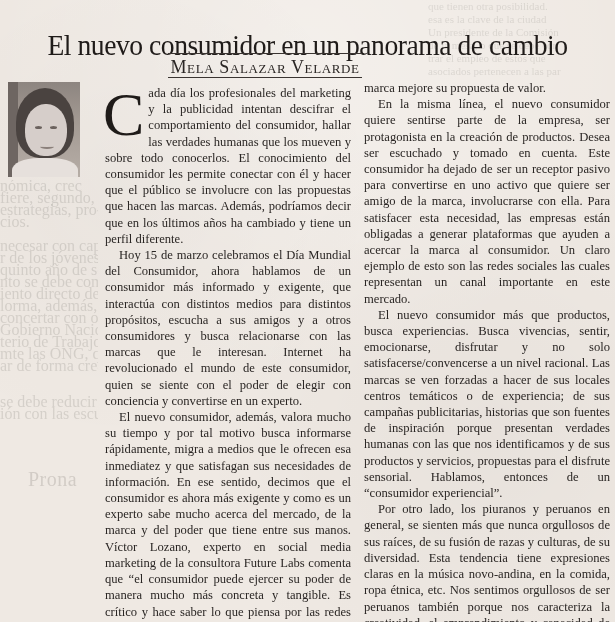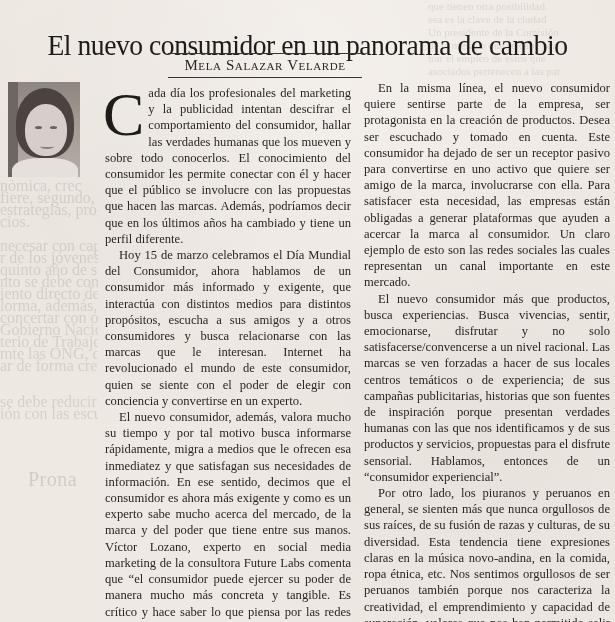--- a/index.html
+++ b/index.html
@@ -78,21 +78,21 @@
       width: 194px;
     }
     .rule.top { top: 53px; }
     .rule.bottom { top: 77px; }
     .byline {
       position: absolute;
       left: 168px;
       top: 57px;
       width: 194px;
       text-align: center;
-      font-size: 15px;
+      font-size: 18px;
       font-variant: small-caps;
       letter-spacing: 0.6px;
       color: #2a2624;
       white-space: nowrap;
     }
     .photo {
       position: absolute;
       left: 8px;
       top: 82px;
       width: 72px;
@@ -219,16 +219,17 @@
   <div class="body"></div>
 </div>
 
 <div class="col col-1">
   <p class="noindent"><span class="dropcap">C</span><span>ada día los profesionales del marketing y la publicidad intentan descifrar el comportamiento del consumidor, hallar las verdades humanas que los mueven y sobre todo conocerlos. El conocimiento del consumidor les permite conectar con él y hacer que el público se involucre con las propuestas que hacen las marcas. Además, podríamos decir que en los últimos años ha cambiado y tiene un perfil diferente.</span></p>
   <p>Hoy 15 de marzo celebramos el Día Mundial del Consumidor, ahora hablamos de un consumidor más informado y exigente, que interactúa con distintos medios para distintos propósitos, escucha a sus amigos y a otros consumidores y busca relacionarse con las marcas que le interesan. Internet ha revolucionado el mundo de este consumidor, quien se siente con el poder de elegir con conciencia y convertirse en un experto.</p>
   <p>El nuevo consumidor, además, valora mucho su tiempo y por tal motivo busca informarse rápidamente, migra a medios que le ofrecen esa inmediatez y que satisfagan sus necesidades de información. En ese sentido, decimos que el consumidor es ahora más exigente y como es un experto sabe mucho acerca del mercado, de la marca y del poder que tiene entre sus manos. Víctor Lozano, experto en social media marketing de la consultora Future Labs comenta que “el consumidor puede ejercer su poder de manera mucho más concreta y tangible. Es crítico y hace saber lo que piensa por las redes sociales”. Un poder con el que puede destruir una marca a través del boca a boca, o bien convertirse en un aliado, en un prosumidor que ayuda a que la</p>
 </div>
 
 <div class="col col-2">
+  <p class="noindent">marca mejore su propuesta de valor.</p>
   <p>En la misma línea, el nuevo consumidor quiere sentirse parte de la empresa, ser protagonista en la creación de productos. Desea ser escuchado y tomado en cuenta. Este consumidor ha dejado de ser un receptor pasivo para convertirse en uno activo que quiere ser amigo de la marca, involucrarse con ella. Para satisfacer esta necesidad, las empresas están obligadas a generar plataformas que ayuden a acercar la marca al consumidor. Un claro ejemplo de esto son las redes sociales las cuales representan un canal importante en este mercado.</p>
   <p>El nuevo consumidor más que productos, busca experiencias. Busca vivencias, sentir, emocionarse, disfrutar y no solo satisfacerse/convencerse a un nivel racional. Las marcas se ven forzadas a hacer de sus locales centros temáticos o de experiencia; de sus campañas publicitarias, historias que son fuentes de inspiración porque presentan verdades humanas con las que nos identificamos y de sus productos y servicios, propuestas para el disfrute sensorial. Hablamos, entonces de un “consumidor experiencial”.</p>
   <p>Por otro lado, los piuranos y peruanos en general, se sienten más que nunca orgullosos de sus raíces, de su fusión de razas y culturas, de su diversidad. Esta tendencia tiene expresiones claras en la música novo-andina, en la comida, ropa étnica, etc. Nos sentimos orgullosos de ser peruanos también porque nos caracteriza la creatividad, el emprendimiento y capacidad de superación, valores que nos han permitido salir adelante frente a todas las adversidades.</p>
 </div>
 
 </body></html>

